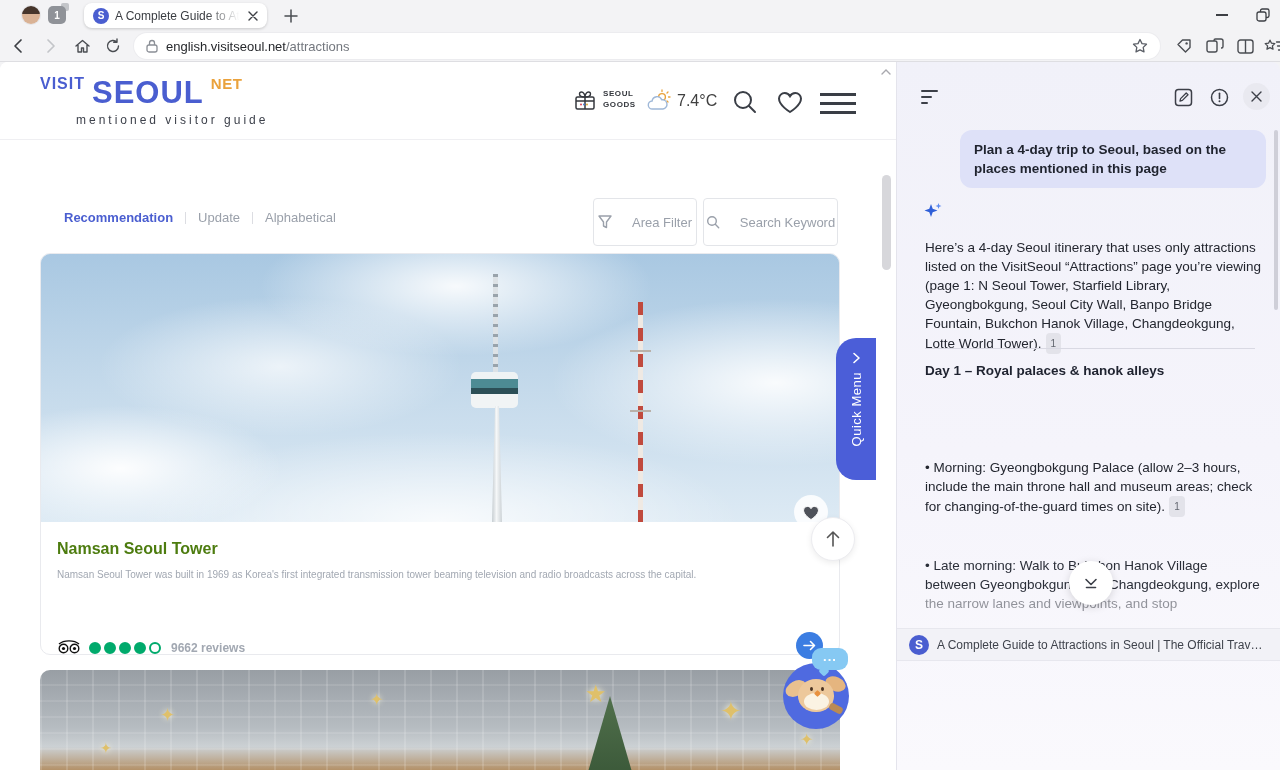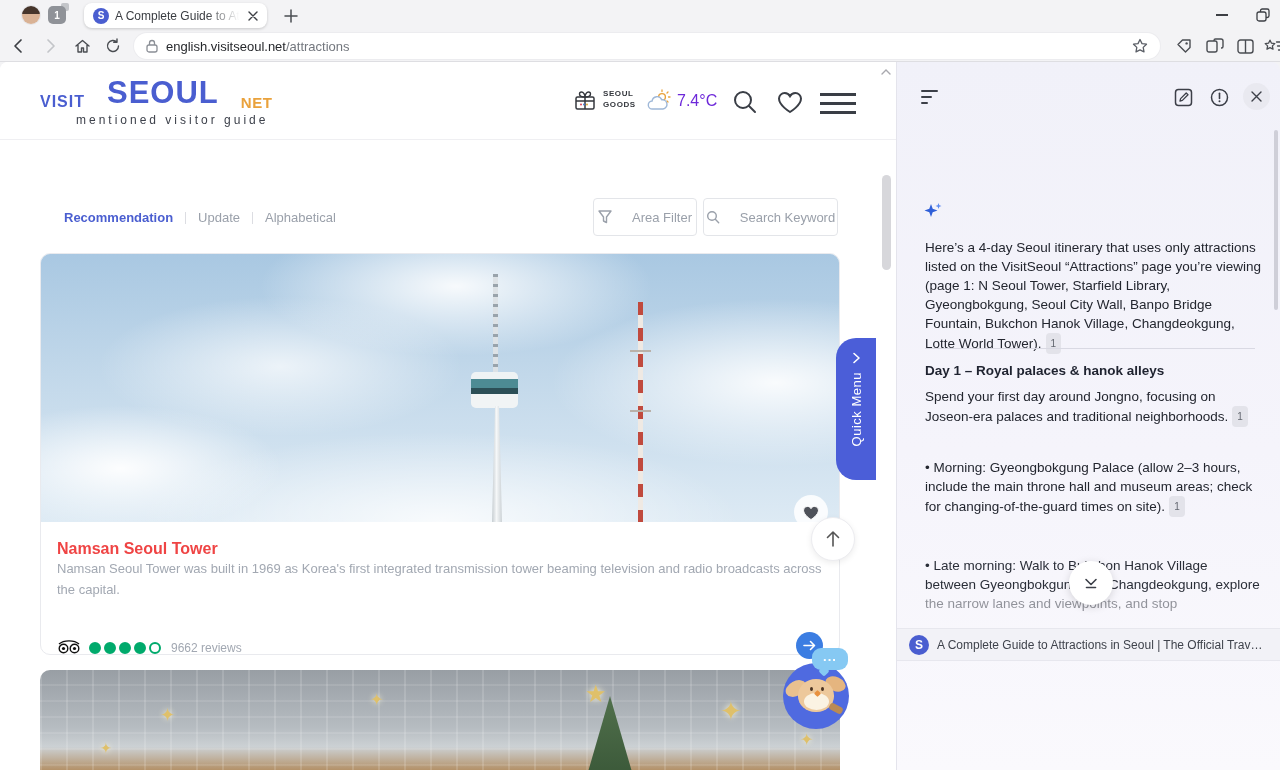--- a/index.html
+++ b/index.html
@@ -29,42 +29,42 @@
   .addr-url { font-size:13px; margin-left:8px; white-space:nowrap; }
   .addr-host { color:#26282c;margin-top:29px; }
   .addr-path { color:#73777e; }
   .addr-star { margin-left:auto; }
   .tool-ic { position:absolute; top:36px; width:20px; height:20px; display:flex; align-items:center; justify-content:center; }
 
   
   .page { position:absolute; left:0; top:62px; width:896px; height:708px; background:#fff; border-top-left-radius:8px; overflow:hidden; z-index:10; }
   .site-header { position:absolute; left:0; top:0; width:100%; height:78px; border-bottom:1px solid #efeff2; background:#fff; }
   .logo { position:absolute; left:40px; top:13px; }
-  .logo-row { display:flex; align-items:flex-end; gap:22px; }
+  .logo-row { display:flex; align-items:flex-start; gap:7px; }
   .logo-visit { font-size:16px; font-weight:800; color:#4a5ed0; letter-spacing:1px; }
   .logo-seoul { font-size:31px; font-weight:800; color:#4a5ed0; letter-spacing:1px; }
   .logo-net { font-size:15px; font-weight:800; color:#eaa23c; letter-spacing:.5px; }
   .logo-tag { font-size:12px; color:#3d414b; letter-spacing:3px; margin:2px 0 0 36px; }
   .goods { position:absolute; left:573px; top:26px; display:flex; align-items:center; gap:6px; }
   .goods-txt { font-size:8px; font-weight:bold; color:#34373d; letter-spacing:.6px; line-height:1.35; }
   .weather { position:absolute; left:646px; top:27px; display:flex; align-items:center; gap:5px; }
-  .weather-temp { font-size:16px; color:#6d28d9; }
+  .weather-temp { font-size:16px; color:#404040; }
   .hd-ic { position:absolute; top:25px; width:30px; height:30px; display:flex; align-items:center; justify-content:center; }
   .menu-bars { position:absolute; left:820px; top:31px; width:36px; }
   .menu-bars i { display:block; height:3px; background:#3a3e46; margin-bottom:6px; }
   .menu-bars i:last-child { margin-bottom:0; }
 
   .cats { position:absolute; left:40px; top:100px; display:flex; gap:27px; font-size:15px; color:#9298a2; }
   .cat { position:relative; }
   .cat.active { color:#4a5ed0; }
   .cat.active::after { content:""; position:absolute; left:1px; bottom:-10px; width:20px; height:2px; background:#4a5ed0; }
   .sorts { position:absolute; left:40px; top:148px; display:flex; align-items:center; font-size:13px; color:#9aa0aa; }
   .sort-sep { width:1px; height:12px; background:#dcdde2; margin:0 12px; }
   .sort.active { color:#4a5ed0; font-weight:bold;margin-left:24px; }
-  .filter-btn { position:absolute; top:136px; height:38px; background:#fff; border:1px solid #e3e5e9; border-radius:4px;
+  .filter-btn { position:absolute; top:136px; height:48px; background:#fff; border:1px solid #e3e5e9; border-radius:4px;
                 display:flex; align-items:center; justify-content:center; gap:20px; font-size:13px; color:#9aa0aa; }
   .btn-area { left:593px; width:104px; }
   .btn-search { left:703px; width:135px; }
 
   
   .card { position:absolute; left:40px; top:191px; width:800px; height:402px; border:1px solid #e9eaee; border-radius:10px; background:#fff; overflow:visible; }
   .card-img { position:absolute; left:0; top:0; width:798px; height:268px; border-radius:9px 9px 0 0; overflow:hidden;
     background:
       radial-gradient(ellipse 230px 90px at 10% 80%, rgba(255,255,255,.95), rgba(255,255,255,0) 70%),
       radial-gradient(ellipse 280px 100px at 52% 12%, rgba(255,255,255,.9), rgba(255,255,255,0) 70%),
@@ -78,23 +78,23 @@
            background:linear-gradient(180deg,#eff3f4 0 20%,#4d8b94 20% 44%,#2c4f57 44% 62%,#f1f4f5 62%); }
   .t-col { position:absolute; left:451px; top:152px; width:10px; height:116px;
            background:linear-gradient(90deg,#c6cdd1,#f5f7f8 45%,#ccd2d6); clip-path:polygon(30% 0,70% 0,100% 100%,0 100%); }
   .t-mast { position:absolute; left:597px; top:48px; width:5px; height:220px;
             background:repeating-linear-gradient(180deg,#c04a3e 0 13px,#efe9e3 13px 26px); }
   .t-bar1,.t-bar2 { position:absolute; left:589px; width:21px; height:2px; background:#b9b1a9; }
   .t-bar1 { top:96px; } .t-bar2 { top:156px; }
   .img-heart { position:absolute; left:753px; top:241px; width:34px; height:34px; border-radius:50%;
                background:rgba(255,255,255,.85); display:flex; align-items:center; justify-content:center; z-index:4; }
   .card-body { position:absolute; left:0; top:268px; width:798px; padding:18px 16px 0; }
-  .card-title { font-size:16px; font-weight:bold; color:#ef4444; }
-  .card-desc { font-size:13px; color:#a2a8b2; line-height:1.65; }
-  .rating-row { position:absolute; left:16px; top:118px; display:flex; align-items:center; gap:4px; }
+  .card-title { font-size:16px; font-weight:bold; color:#4d7c0f; }
+  .card-desc { margin-top:9px; font-size:10px; color:#a2a8b2; line-height:1.65; }
+  .rating-row { position:absolute; left:16px; top:118px; display:flex; align-items:center; gap:4px;font-weight:bold; }
   .rcircle { width:12px; height:12px; border-radius:50%; border:2px solid #00aa6c; background:#fff; }
   .rcircle.filled { background:#00aa6c; }
   .review-txt { font-size:12px; color:#a2a8b2; margin-left:6px; }
   .go-btn { position:absolute; right:16px; top:110px; width:27px; height:27px; border-radius:50%; background:#3b7de2;
             display:flex; align-items:center; justify-content:center; }
 
   .scroll-top { position:absolute; left:811px; top:455px; width:44px; height:44px; border-radius:50%; background:#fff;
                 border:1px solid #ececf0; box-shadow:0 2px 6px rgba(0,0,0,.08); display:flex; align-items:center; justify-content:center; z-index:8; }
   .quick-menu { position:absolute; left:836px; top:276px; width:40px; height:142px; background:#4b5ed8;
                 border-radius:20px 0 0 20px; z-index:7; display:flex; flex-direction:column; align-items:center; padding-top:14px; gap:8px; }
@@ -454,39 +454,37 @@
         <path d="M9.5 5.2v5.2" stroke="#3c3f48" stroke-width="1.6" stroke-linecap="round"></path>
         <circle cx="9.5" cy="13.3" r="1" fill="#3c3f48"></circle>
       </svg>
   </div>
   <div class="sb-close">
     <svg width="11" height="11" viewBox="0 0 11 11">
         <path d="M1 1l9 9M10 1l-9 9" stroke="#3c3f48" stroke-width="1.4" stroke-linecap="round"></path>
       </svg>
   </div>
 
+  <div class="user-bubble">Plan a 4-day trip to Seoul, based on the places mentioned in this page</div>
 
   <div class="sparkle">
     <svg width="20" height="18" viewBox="0 0 20 18">
         <path d="M8 2l1.7 4.8L14.5 8.5 9.7 10.2 8 15l-1.7-4.8L1.5 8.5l4.8-1.7z" fill="#2f5fd8"></path>
         <path d="M15.5 1l.8 2.2 2.2.8-2.2.8-.8 2.2-.8-2.2L12.5 4l2.2-.8z" fill="#5b8af0"></path>
       </svg>
   </div>
 
   <div class="msg msg-intro">
     <span>Here’s a 4-day Seoul itinerary that uses only attractions listed on the VisitSeoul “Attractions” page you’re viewing (page 1: N Seoul Tower, Starfield Library, Gyeongbokgung, Seoul City Wall, Banpo Bridge Fountain, Bukchon Hanok Village, Changdeokgung, Lotte World Tower).</span><span class="chip">1</span>
   </div>
 
   <div class="divider"></div>
 
   <div class="day-head">Day 1 – Royal palaces &amp; hanok alleys</div>
 
-  <div class="msg msg-day1">
-    <span>Spend your first day around Jongno, focusing on Joseon-era palaces and traditional neighborhoods.</span><span class="chip">1</span>
-  </div>
 
   <div class="msg msg-b1">
     <span>•</span>
     <span>Morning: Gyeongbokgung Palace (allow 2–3 hours, include the main throne hall and museum areas; check for changing-of-the-guard times on site).</span><span class="chip">1</span>
   </div>
 
   <div class="msg msg-b2">
     <span>•</span>
     <span>Late morning: Walk to Bukchon Hanok Village between Gyeongbokgung and Changdeokgung, explore the narrow lanes and viewpoints, and stop</span>
   </div>

